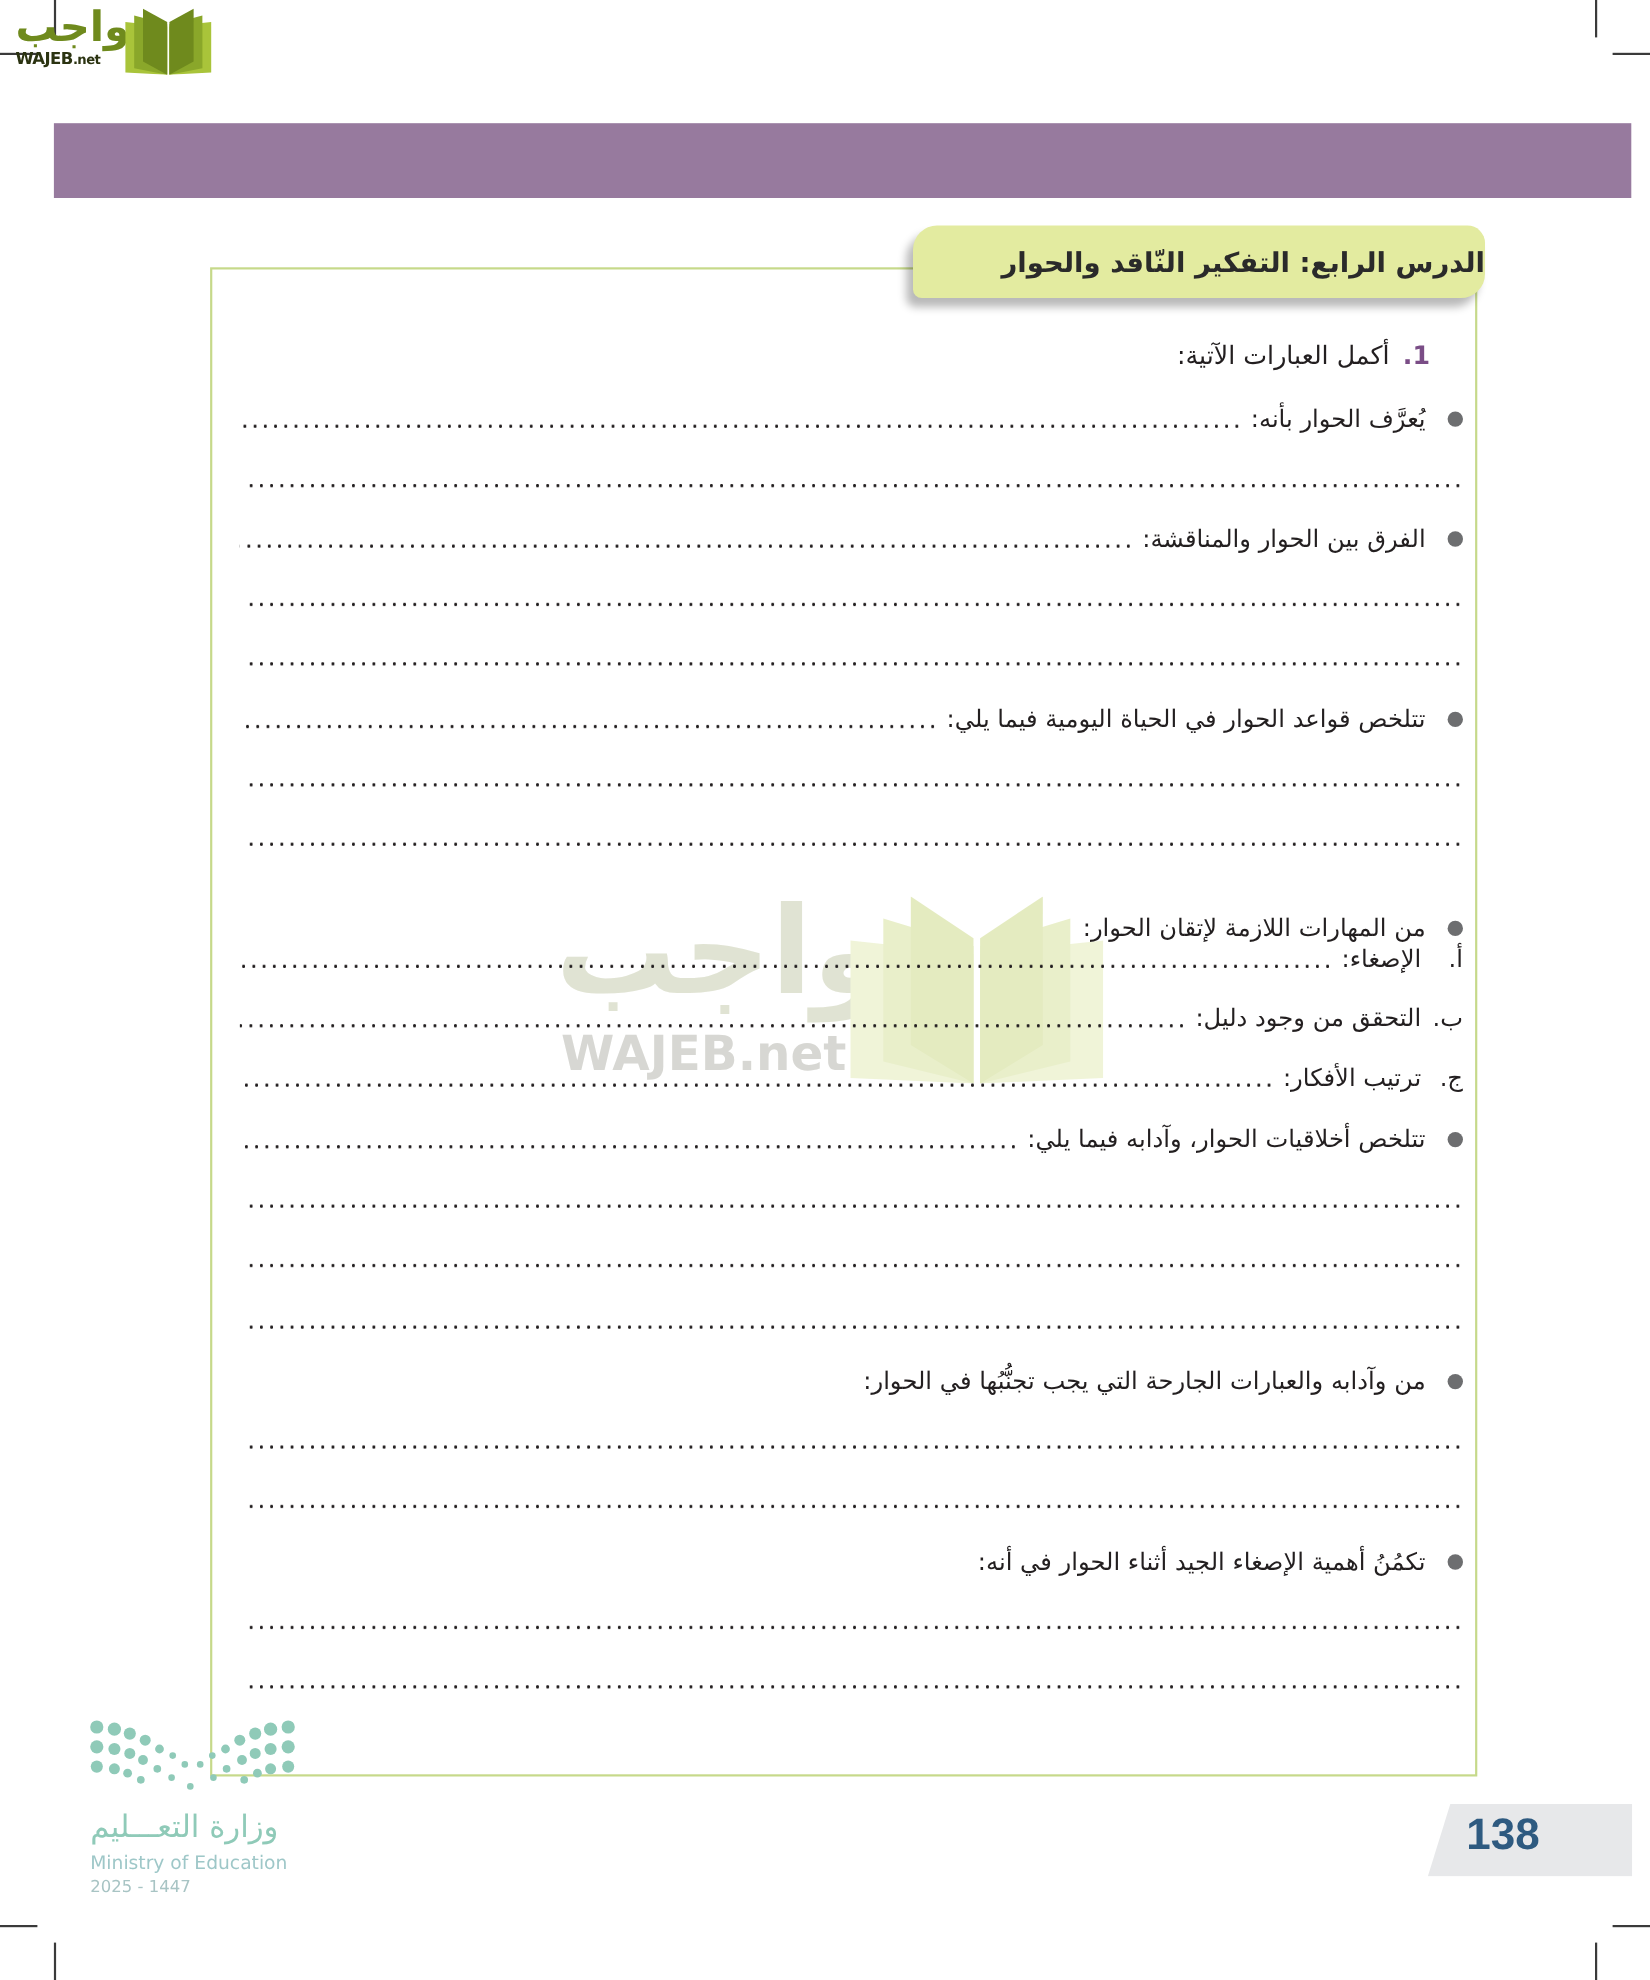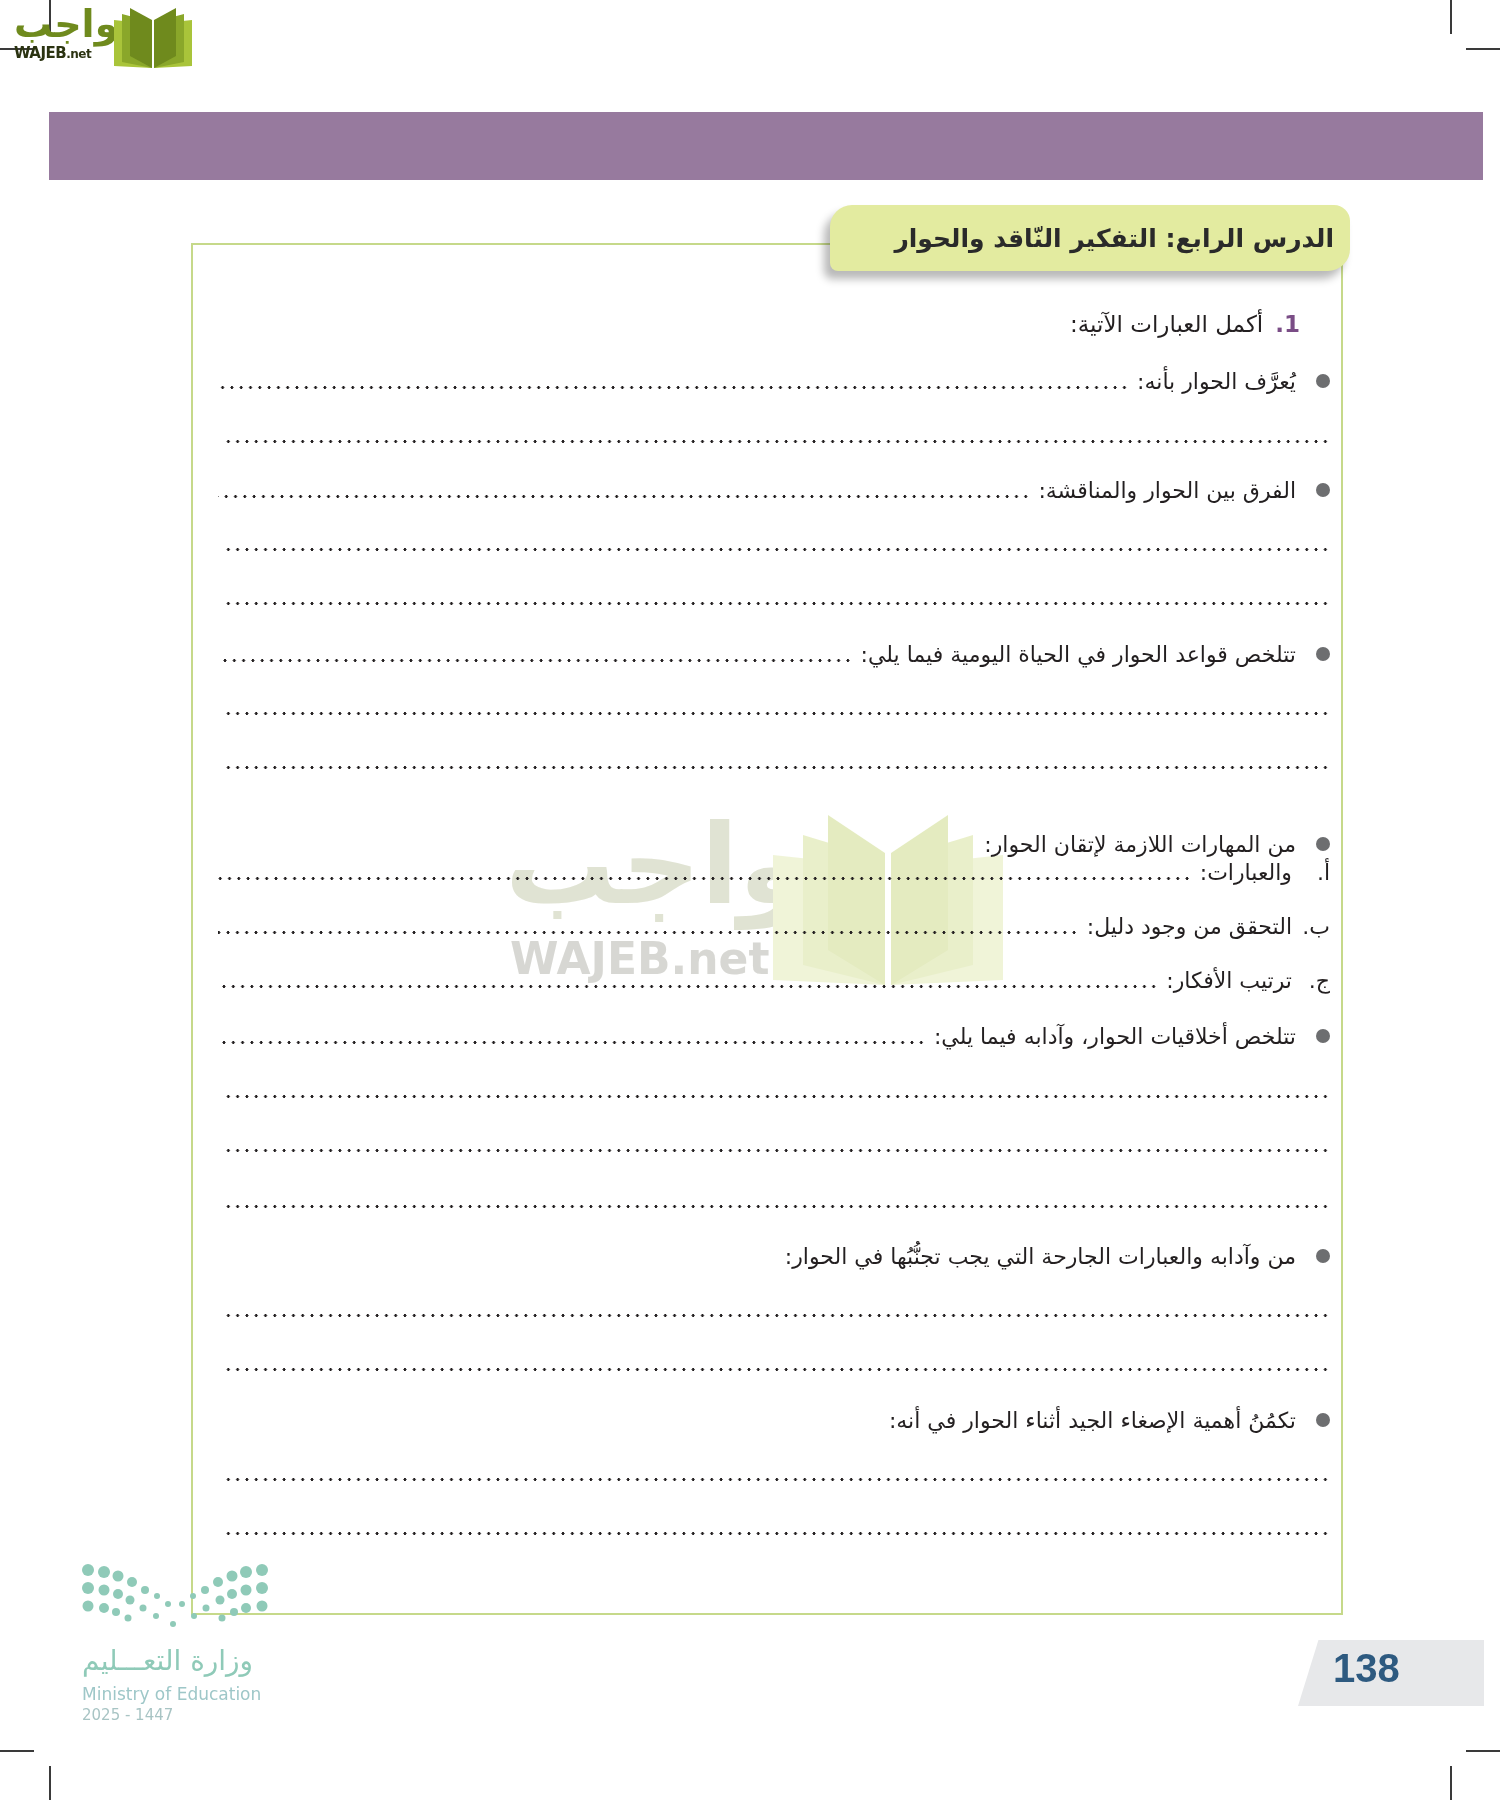--- a/index.html
+++ b/index.html
@@ -24,21 +24,21 @@
 
   .content-box {
     position:absolute; left:191px; top:243px; width:1152px; height:1372px;
     border:2px solid #c6d98a; box-sizing:border-box;
   }
 
   .title-tab {
     position:absolute; left:830px; top:205px; width:520px; height:66px;
     background:#e3eba0; border-radius:22px 16px 22px 8px;
     box-shadow:-6px 8px 8px rgba(0,0,0,0.28);
-    display:flex; align-items:center; justify-content:flex-end; padding-right:16px;
+    display:flex; align-items:center; justify-content:flex-end; 
     box-sizing:border-box;
   }
   .title-text { font-size:25px; font-weight:bold; color:#2a2a2a; direction:rtl; }
 
   .q-heading {
     position:absolute; right:200px; top:311px; direction:rtl;
     font-size:23px; color:#231f20; display:flex; gap:12px; align-items:center;
   }
   .q-num { color:#7a4d86; font-weight:bold; }
 
@@ -148,21 +148,21 @@
 </div>
 <div class="dotline" style="top:712px;"></div>
 <div class="dotline" style="top:766px;"></div>
 
 <div class="row" style="top:824px;">
   <span class="bullet"></span>
   <span class="row-text">من المهارات اللازمة لإتقان الحوار:</span>
 </div>
 <div class="row" style="top:852px;">
   <span class="sub-letter">أ.</span>
-  <span class="row-text">والعبارات:</span>
+  <span class="row-text">الإصغاء:</span>
   <span class="dots"></span>
 </div>
 <div class="row" style="top:906px;">
   <span class="sub-letter">ب.</span>
   <span class="row-text">التحقق من وجود دليل:</span>
   <span class="dots"></span>
 </div>
 <div class="row" style="top:960px;">
   <span class="sub-letter">ج.</span>
   <span class="row-text">ترتيب الأفكار:</span>

